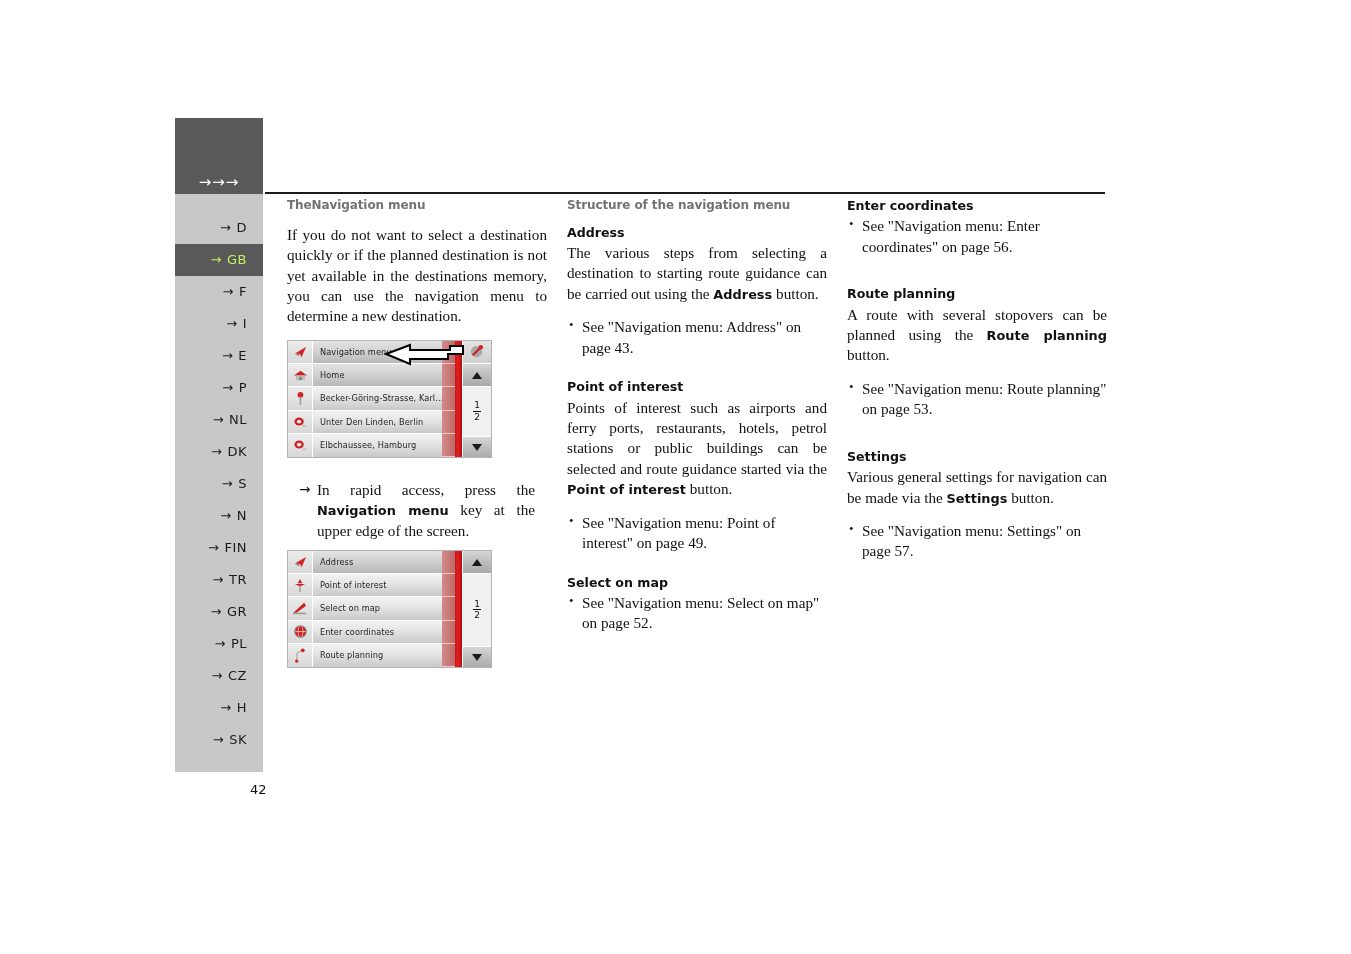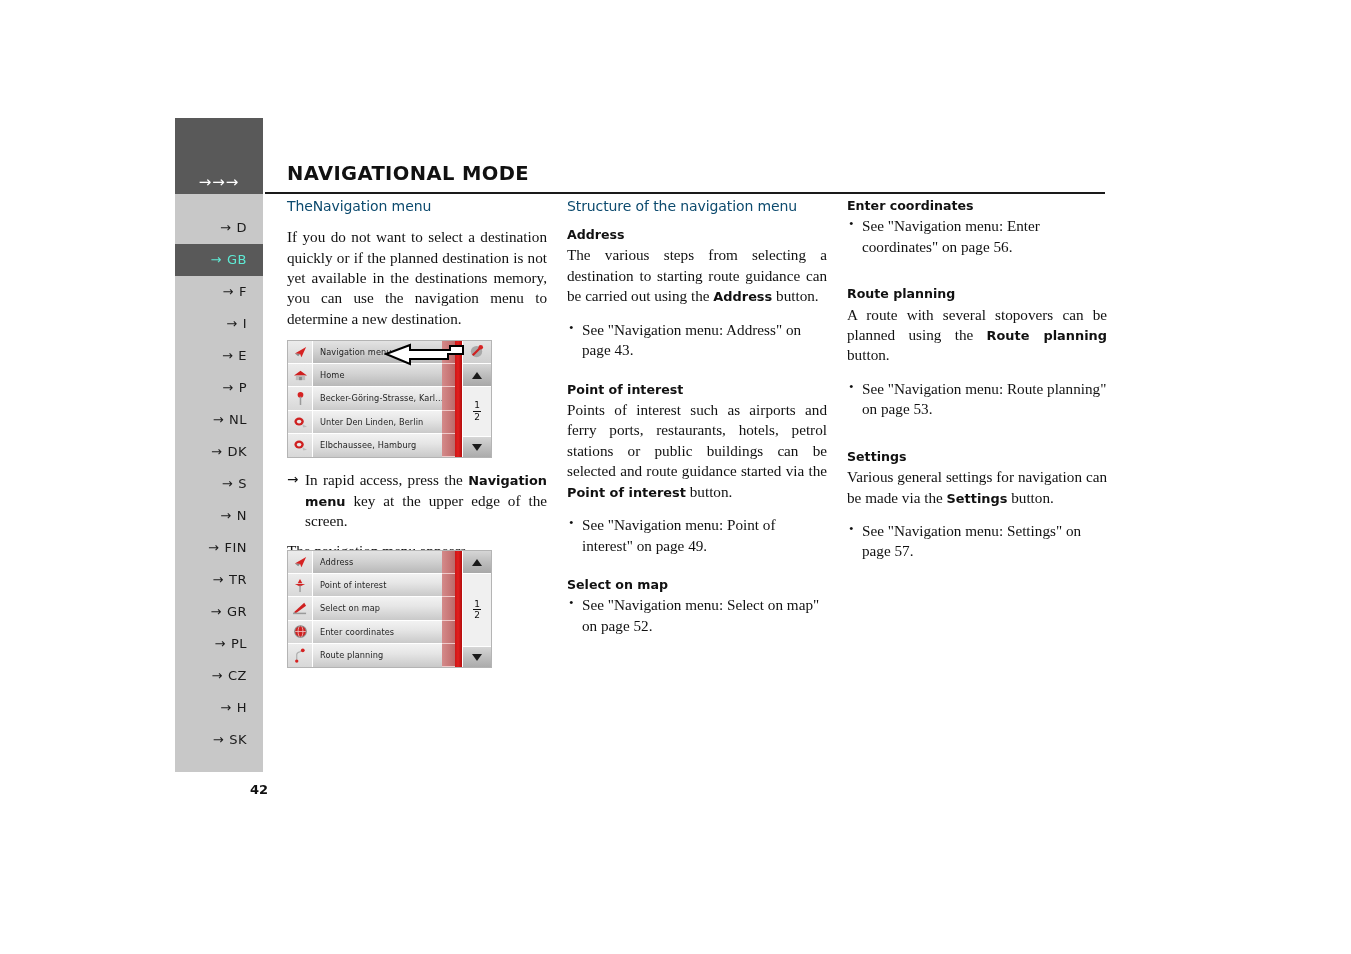--- a/index.html
+++ b/index.html
@@ -58,21 +58,21 @@
     text-align: right;
     padding-right: 16px;
     font-family: "DejaVu Sans", sans-serif;
     font-size: 13px;
     color: #1a1a1a;
     letter-spacing: 0.5px;
     box-sizing: border-box;
   }
   .lang-item.active {
     background: #595959;
-    color: #5eead4;
+    color: #bef264;
   }
   .lang-item .arrowmark {
     margin-right: 5px;
     font-size: 13px;
   }
   .lang-spacer-top { height: 18px; }
 
   
   .doc-title {
     position: absolute;
@@ -92,40 +92,40 @@
     height: 1.6px;
     background: #1a1a1a;
   }
 
   
   .page-number {
     position: absolute;
     left: 250px;
     top: 782px;
     font-family: "DejaVu Sans", sans-serif;
-    font-weight: bold;
+    font-weight: normal;
     font-size: 13px;
     color: #111111;
   }
 
   
   .col {
     position: absolute;
     top: 198px;
     width: 260px;
   }
   .col1 { left: 287px; }
   .col2 { left: 567px; }
   .col3 { left: 847px; }
 
   h1.sec {
     font-family: "DejaVu Sans", sans-serif;
-    font-weight: normal;
-    font-size: 14px;
-    color: #0c4a6e;
+    font-weight: bold;
+    font-size: 12px;
+    color: #737373;
     margin: 0 0 12px 0;
     line-height: 1.22;
     letter-spacing: -0.1px;
   }
   h2.sub {
     font-family: "DejaVu Sans", sans-serif;
     font-weight: bold;
     font-size: 12.6px;
     color: #111111;
     margin: 0 0 2px 0;
@@ -161,21 +161,21 @@
     top: -1px;
     font-size: 13px;
   }
   .arrowpara {
     position: relative;
     padding-left: 18px;
     font-family: "Liberation Serif", serif;
     font-size: 15.2px;
     line-height: 1.345;
     color: #111111;
-    margin: 0;
+    margin: 12px;
     text-align: justify;
   }
   .arrowpara:before {
     content: "\2192";
     position: absolute;
     left: 0;
     top: 0px;
     font-family: "DejaVu Sans", sans-serif;
     font-size: 13.5px;
   }
@@ -411,21 +411,20 @@
       </div>
       <div class="lang-item">
         <span class="arrowmark">→</span><span>H</span>
       </div>
       <div class="lang-item">
         <span class="arrowmark">→</span><span>SK</span>
       </div>
     </div>
   </div>
 
-  <div class="doc-title">NAVIGATIONAL MODE</div>
   <div class="header-rule"></div>
   <div class="page-number">42</div>
 
   <div class="col col1">
     <h1 class="sec">TheNavigation menu</h1>
     <p class="body">If you do not want to select a destination quickly or if the planned destination is not yet available in the destinations memory, you can use the navigation menu to determine a new destination.</p>
 
     <div style="height:128px"></div>
 
     <div class="arrowpara">

